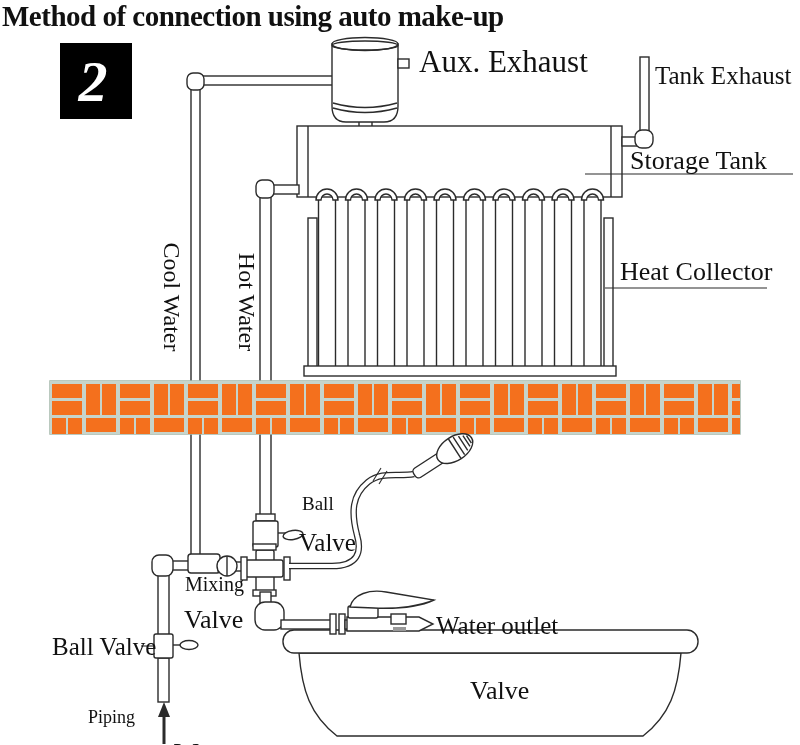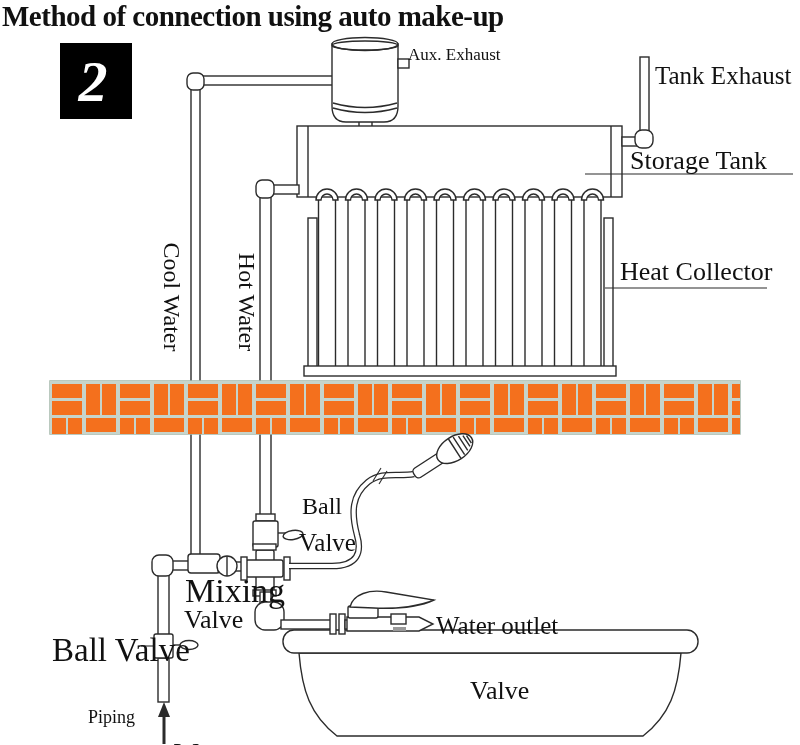--- a/index.html
+++ b/index.html
@@ -181,40 +181,40 @@
       <polygon class="dk" points="164,702 158,717 170,717"></polygon>
     </g>
   </svg>
 
   <div class="label" id="title">Method of connection using auto make-up</div>
 
   <div id="figbox">
     <span>2</span>
   </div>
 
-  <div class="label" style="left:408px;top:46px;font-size:17px">Aux. Exhaust</div>
+  <div class="label" style="left:419px;top:46px;font-size:31px">Aux. Exhaust</div>
 
   <div class="label" style="left:655px;top:63px;font-size:25px">Tank Exhaust</div>
 
   <div class="label" style="left:630px;top:148px;font-size:26px">Storage Tank</div>
 
   <div class="label" style="left:620px;top:259px;font-size:26px">Heat Collector</div>
 
   <div class="vlabel" style="left:172px;top:297px;font-size:24px">Cool Water</div>
 
   <div class="vlabel" style="left:247px;top:302px;font-size:24px">Hot Water</div>
 
 
-  <div class="label" style="left:302px;top:494px;font-size:24px">Ball</div>
+  <div class="label" style="left:302px;top:494px;font-size:19px">Ball</div>
   <div class="label" style="left:299px;top:530px;font-size:25px">Valve</div>
 
-  <div class="label" style="left:185px;top:574px;font-size:34px">Mixing</div>
+  <div class="label" style="left:185px;top:574px;font-size:20px">Mixing</div>
   <div class="label" style="left:184px;top:607px;font-size:26px">Valve</div>
 
-  <div class="label" style="left:52px;top:634px;font-size:33px">Ball Valve</div>
+  <div class="label" style="left:52px;top:634px;font-size:25px">Ball Valve</div>
 
   <div class="label" style="left:436px;top:613px;font-size:25px">Water outlet</div>
 
   <div class="label" style="left:470px;top:678px;font-size:26px">Valve</div>
 
   <div class="label" style="left:88px;top:708px;font-size:18px">Piping</div>
   <div class="label" style="left:174px;top:740px;font-size:26px">Water</div>
 </div>
 
 </body></html>

